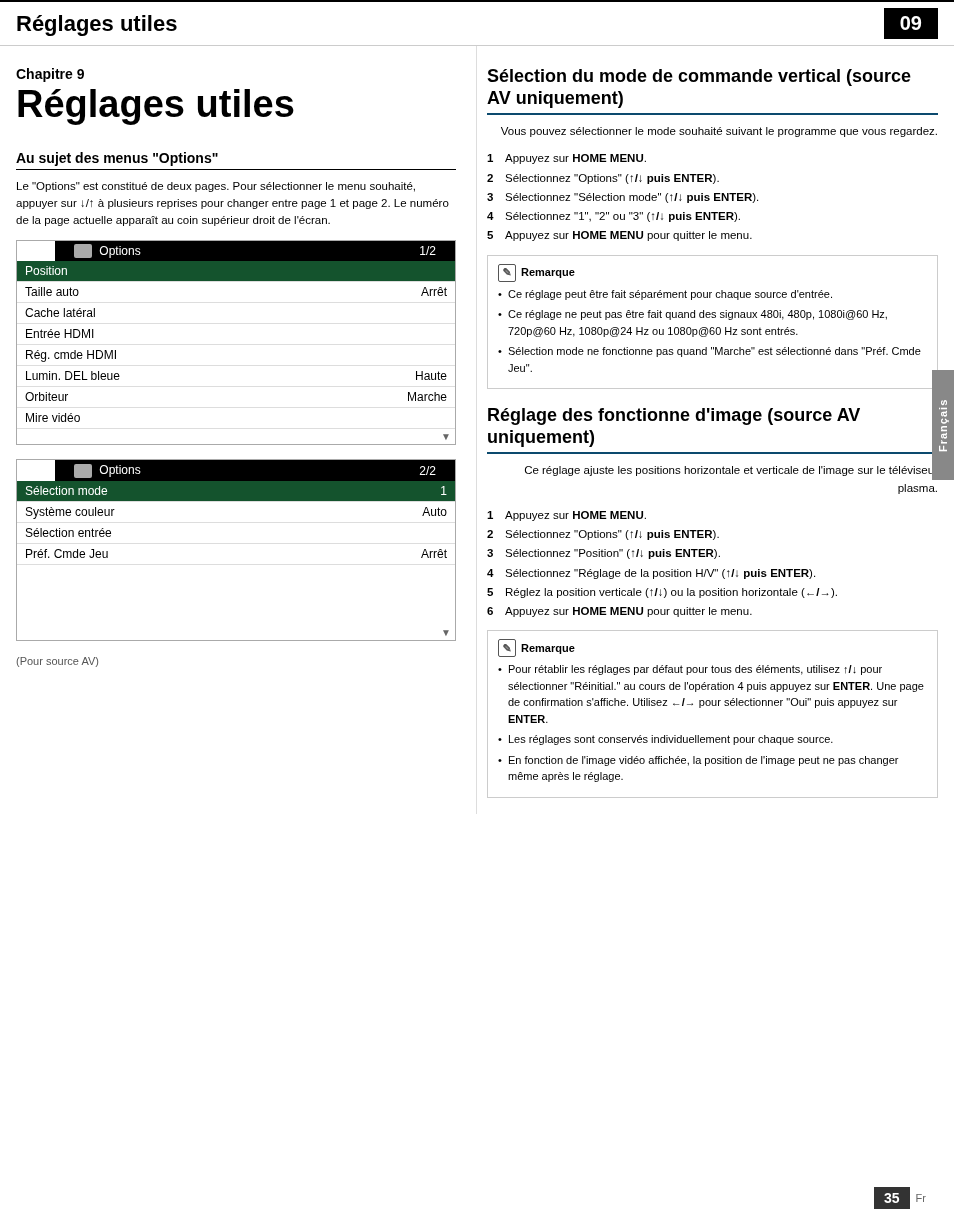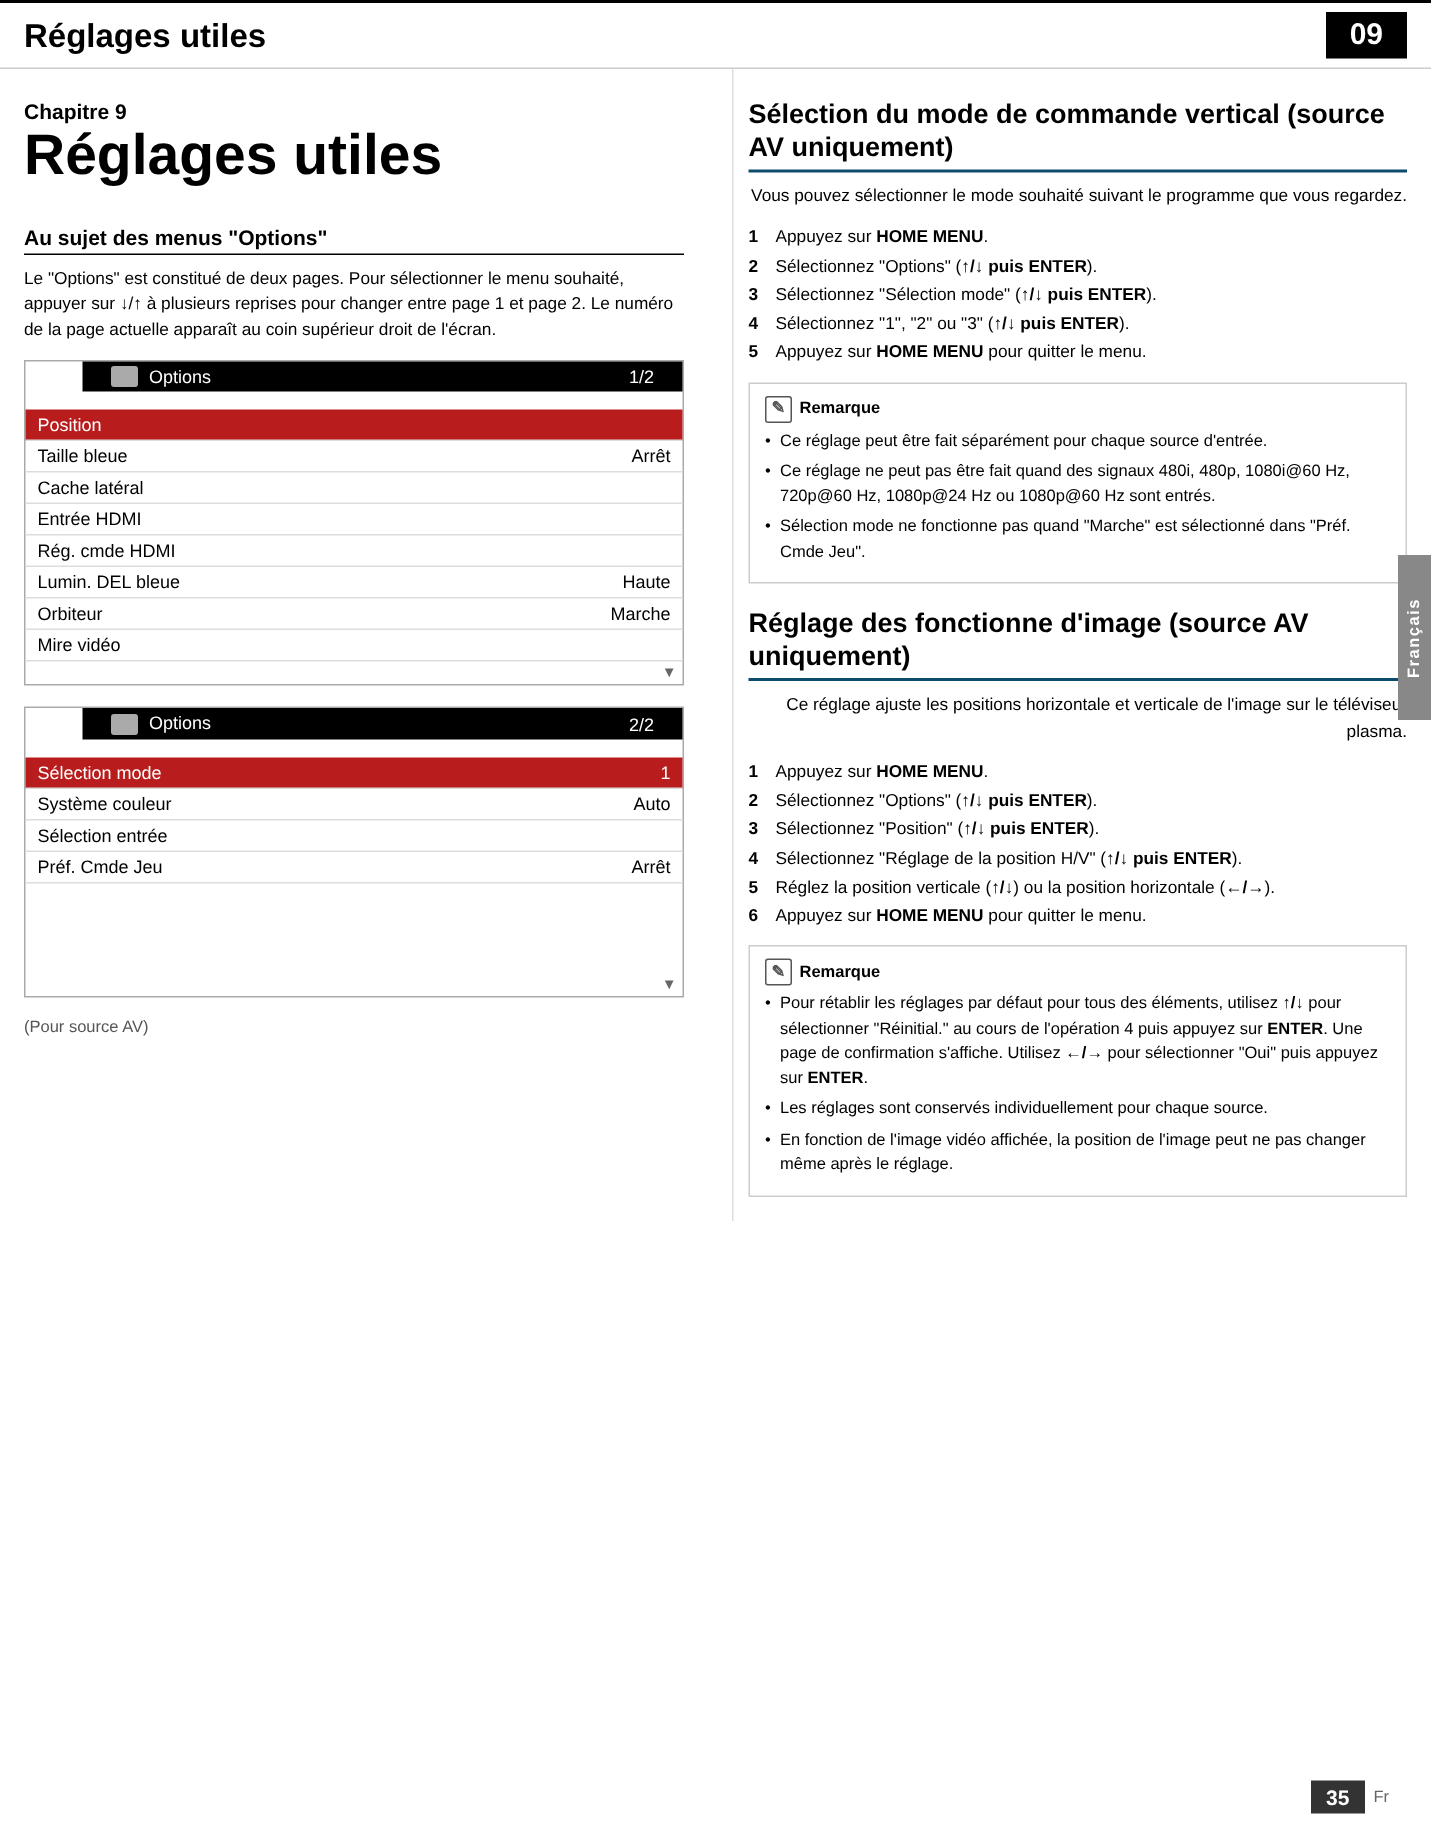--- a/index.html
+++ b/index.html
@@ -54,21 +54,21 @@
       letter-spacing: 1px;
       height: 110px;
       display: flex;
       align-items: center;
       justify-content: center;
     }
 
     
     .content-wrapper {
       display: flex;
-      gap: 12px;
+      gap: 0;
       padding: 0 16px;
     }
     .left-col {
       width: 460px;
       padding-right: 20px;
       padding-top: 20px;
     }
     .right-col {
       flex: 1;
       padding-left: 10px;
@@ -130,23 +130,22 @@
     }
     .options-row {
       display: flex;
       justify-content: space-between;
       padding: 3px 8px;
       border-bottom: 1px solid #ddd;
       align-items: center;
     }
     .options-row:last-child { border-bottom: none; }
     .options-row.highlighted {
-      background: #b91c1c;
+      background: #14532d;
       color: #fff;
-      margin-top: 12px;
     }
     .options-row-value {
       font-size: 12px;
     }
     .scroll-arrow {
       text-align: right;
       padding: 2px 4px;
       font-size: 10px;
       color: #666;
     }
@@ -279,21 +278,21 @@
           <span class="options-header-icon"></span>
           <span>Options</span>
         </span>
         <span>1/2</span>
       </div>
       <div class="options-row highlighted">
         <span>Position</span>
           <span></span>
       </div>
       <div class="options-row">
-        <span>Taille bleue</span>
+        <span>Taille auto</span>
           <span class="options-row-value">Arrêt</span>
       </div>
       <div class="options-row">
         <span>Cache latéral</span>
           <span></span>
       </div>
       <div class="options-row">
         <span>Entrée HDMI</span>
           <span></span>
       </div>

